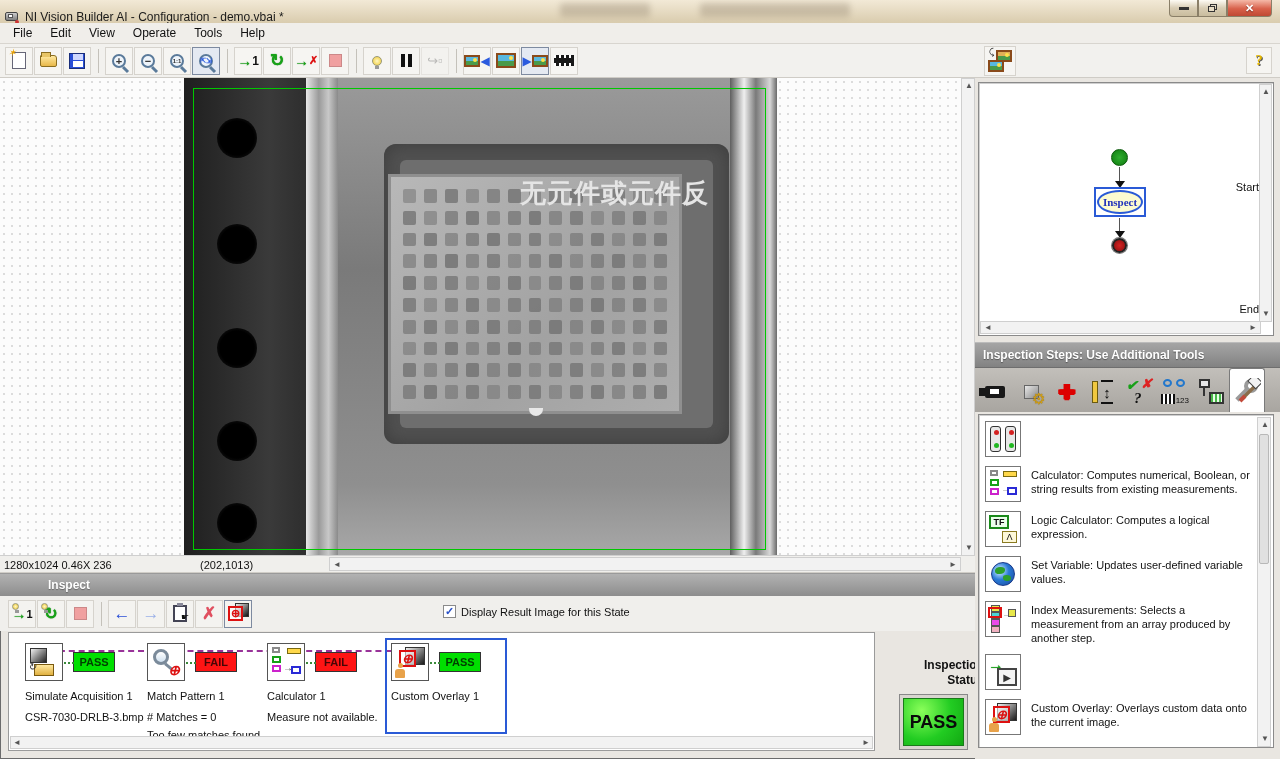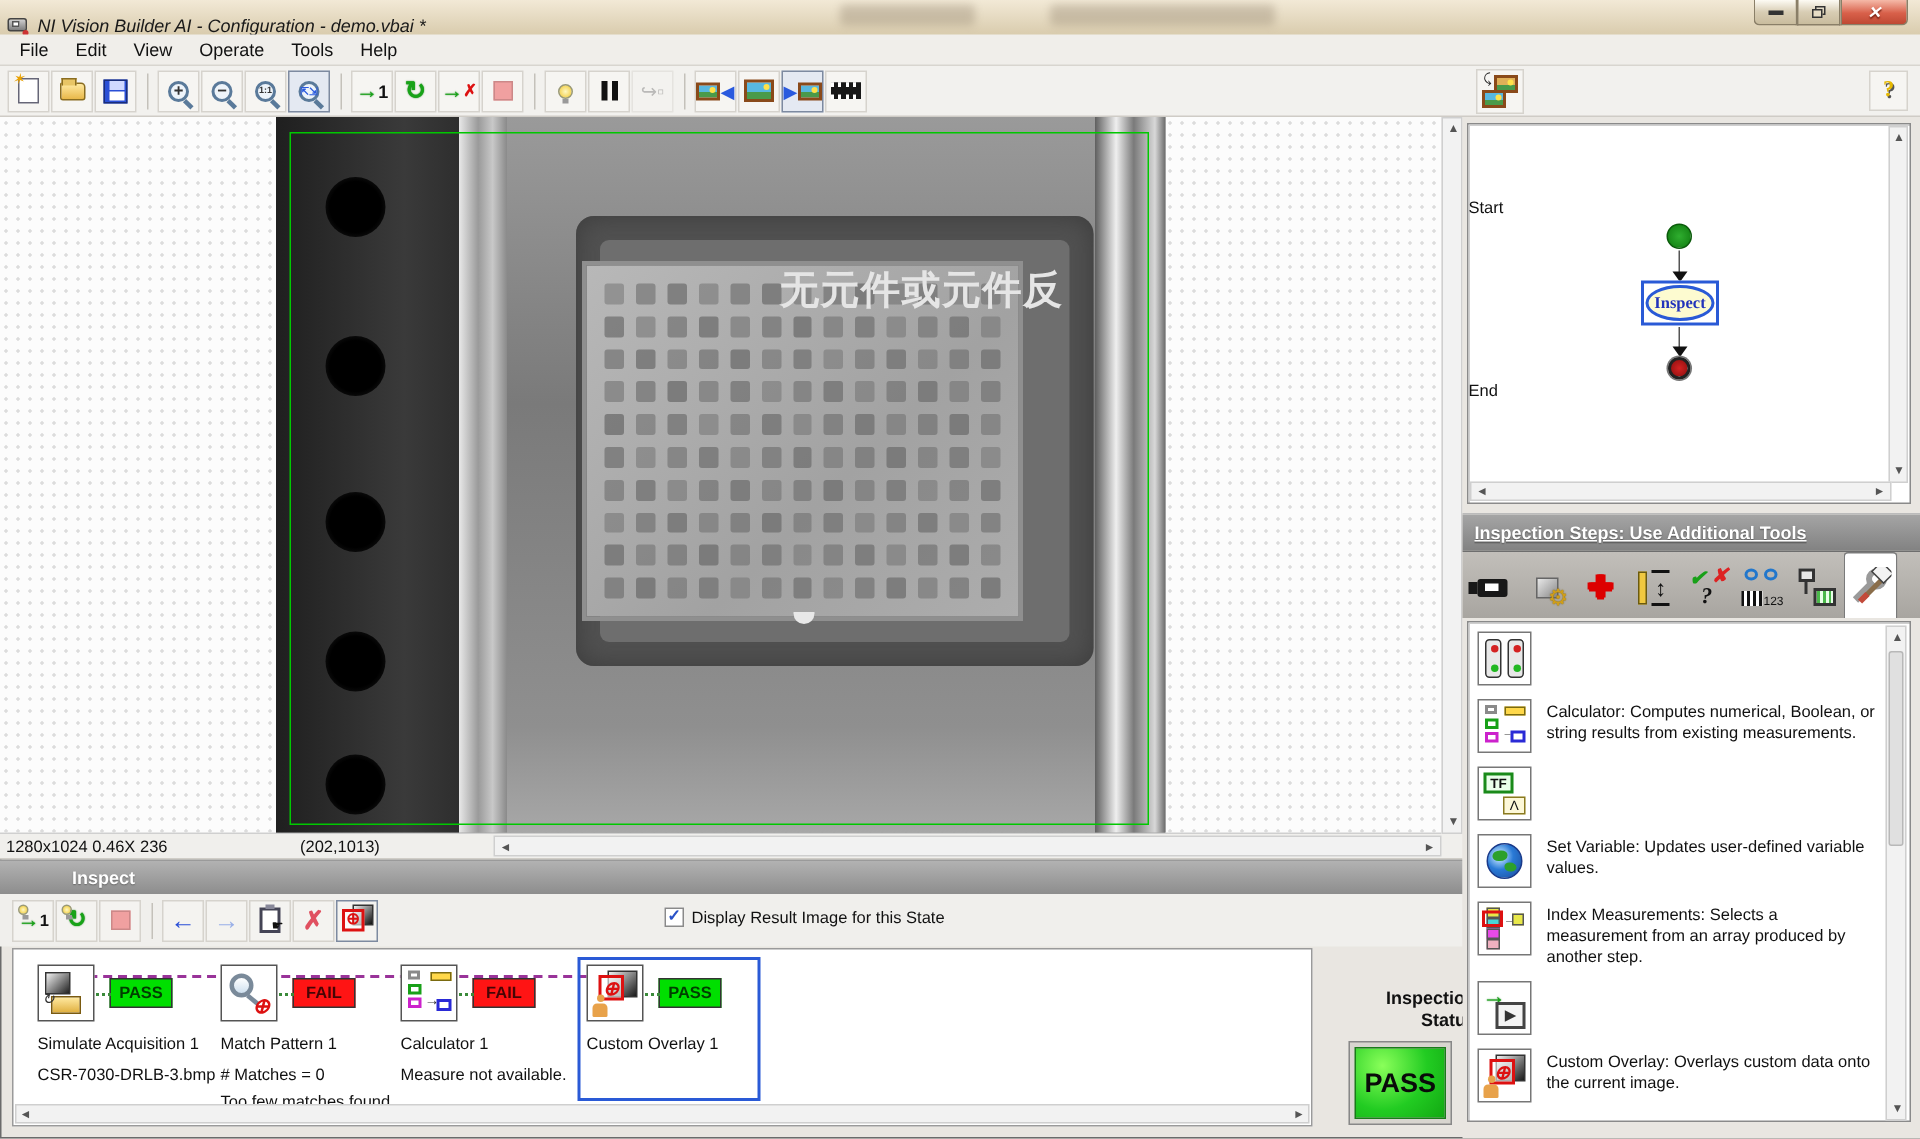--- a/index.html
+++ b/index.html
@@ -3,21 +3,21 @@
 <meta charset="utf-8">
 <style>
   * { box-sizing: border-box; margin:0; padding:0; }
   html,body { width:1280px; height:759px; overflow:hidden; }
   body { font-family:"Liberation Sans", sans-serif; font-size:11px; color:#111;
          background:#e9e6e1; position:relative; box-shadow:inset 0 0 0 1px #6b6b6b; }
 
   
   .titlebar { position:absolute; left:0; top:0; width:1280px; height:35px;
     background:linear-gradient(#f2e9d6, #dccfb2 60%, #cfc0a0); border-bottom:1px solid #a79b82;
-    display:flex; align-items:center; padding-left:4px;font-style:italic; }
+    display:flex; align-items:center; padding-left:4px; }
   .titlebar .smudge { position:absolute; top:3px; height:14px; background:#7a6a55; opacity:.28;
     filter:blur(3px); border-radius:3px; }
   .appicon { width:16px; height:14px; position:relative; margin-right:5px; }
   .appicon .cam { position:absolute; left:1px; top:2px; width:13px; height:9px; background:linear-gradient(#cfcfcf,#7f7f7f); border:1px solid #444; border-radius:2px; }
   .appicon .lens { position:absolute; left:4px; top:4px; width:5px; height:4px; background:#fff; border:1px solid #555; }
   .appicon .dot { position:absolute; right:1px; bottom:0; width:4px; height:4px; background:#c33; border-radius:50%; }
   .title-text { font-size:12px; color:#1a1a1a; }
   .winbtns { position:absolute; right:8px; top:0; display:flex; }
   .winbtn { width:29px; height:17px; border:1px solid #8a7f68; border-top:none;
     background:linear-gradient(#fdfbf4,#d8cdb4 50%,#c9bc9e); display:flex; align-items:center;
@@ -185,41 +185,41 @@
   .istatus-box { position:absolute; left:899px; top:694px; width:69px; height:56px;
     border:1px solid #888; background:#d8d5cf; padding:3px; }
   .istatus-inner { width:100%; height:100%; border:1px solid #1a7a1a;
     background:radial-gradient(circle at 30% 25%, #8aff5a, #22cc22 55%, #12a812);
     display:flex; align-items:center; justify-content:center; font-weight:bold; font-size:18px; color:#0a0a0a; }
 
   
   .rightpanel { position:absolute; left:975px; top:78px; width:305px; height:681px; background:#e9e6e1; }
   .diagram { position:absolute; left:3px; top:4px; width:296px; height:254px; background:#fff;
     border:1px solid #8a8a8a; box-shadow:inset 1px 1px 0 #cfcfcf; }
-  .d-center { position:absolute; left:0; width:280px; text-align:left; }
+  .d-center { position:absolute; left:0; width:280px; text-align:right;margin-top:48px; }
   .d-label { font-size:11px; color:#111; }
   .d-start { position:absolute; left:132px; top:66px; width:17px; height:17px; border-radius:50%;
     background:radial-gradient(#2fae2f,#0f7a0f); border:1px solid #0a5a0a; }
   .d-line { position:absolute; left:140px; width:1px; background:#555; }
   .d-arrow { position:absolute; left:136px; width:0; height:0; border-left:5px solid transparent;
     border-right:5px solid transparent; border-top:7px solid #111; }
   .d-inspect { position:absolute; left:115px; top:104px; width:52px; height:30px; border:2px solid #2a5ad6;
     background:#fff; display:flex; align-items:center; justify-content:center; }
   .d-ellipse { width:46px; height:24px; border:2px solid #2a5ad6; border-radius:50%;
     background:#fdfbd0; display:flex; align-items:center; justify-content:center;
     font-family:"Liberation Serif",serif; font-weight:bold; font-size:11px; color:#2233bb; }
   .d-end { position:absolute; left:133px; top:155px; width:15px; height:15px; border-radius:50%;
     background:radial-gradient(#d42222,#8a0f0f); border:2px solid #222; box-shadow:0 0 0 1px #777; }
   .vsb-diag { right:1px; top:1px; width:13px; height:238px; }
   .hsb-diag { left:1px; bottom:1px; width:281px; height:13px; }
 
   .steps-header { position:absolute; left:0; top:264px; width:305px; height:26px;
     background:linear-gradient(#a5a5a5,#828282); display:flex; align-items:center;
     border-top:1px solid #bbb; border-bottom:1px solid #6e6e6e; }
-  .steps-header span { color:#fff; font-weight:bold; font-size:12px; margin-left:8px; text-shadow:0 1px 1px #555;text-decoration:underline; }
+  .steps-header span { color:#fff; font-weight:bold; font-size:12px; margin-left:8px; text-shadow:0 1px 1px #555; }
 
   .tabsrow { position:absolute; left:0; top:290px; width:305px; height:44px;
     background:linear-gradient(#c2bfba,#a8a5a0); display:flex; align-items:flex-end; padding:0 2px; }
   .tab { width:36px; height:40px; display:flex; align-items:center; justify-content:center; position:relative; }
   .tab.selected { background:#fff; border:1px solid #7a7a7a; border-bottom:none; border-radius:3px 3px 0 0;
     height:44px; z-index:2; }
 
   .toollist { position:absolute; left:3px; top:336px; width:296px; height:334px; background:#fff;
     border:1px solid #8a8a8a; box-shadow:inset 1px 1px 0 #cfcfcf; padding:6px 20px 6px 6px; overflow:hidden; }
   .vsb-list { right:2px; top:2px; width:14px; height:330px; }
@@ -778,20 +778,21 @@
           <i class="res"></i>
       </div>
       <div class="tool-text"><span>Calculator:</span> <span>Computes numerical, Boolean, or string results from existing measurements.</span></div>
     </div>
 
     <div class="tool-item">
       <div class="tool-icon">
         <span class="tf-box">TF</span>
         <span class="lam-box">Λ</span>
       </div>
+      <div class="tool-text"><span>Logic Calculator:</span> <span>Computes a logical expression.</span></div>
     </div>
 
     <div class="tool-item">
       <div class="tool-icon">
           <span class="globe"></span>
         </div>
       <div class="tool-text"><span>Set Variable:</span> <span>Updates user-defined variable values.</span></div>
     </div>
 
     <div class="tool-item">

